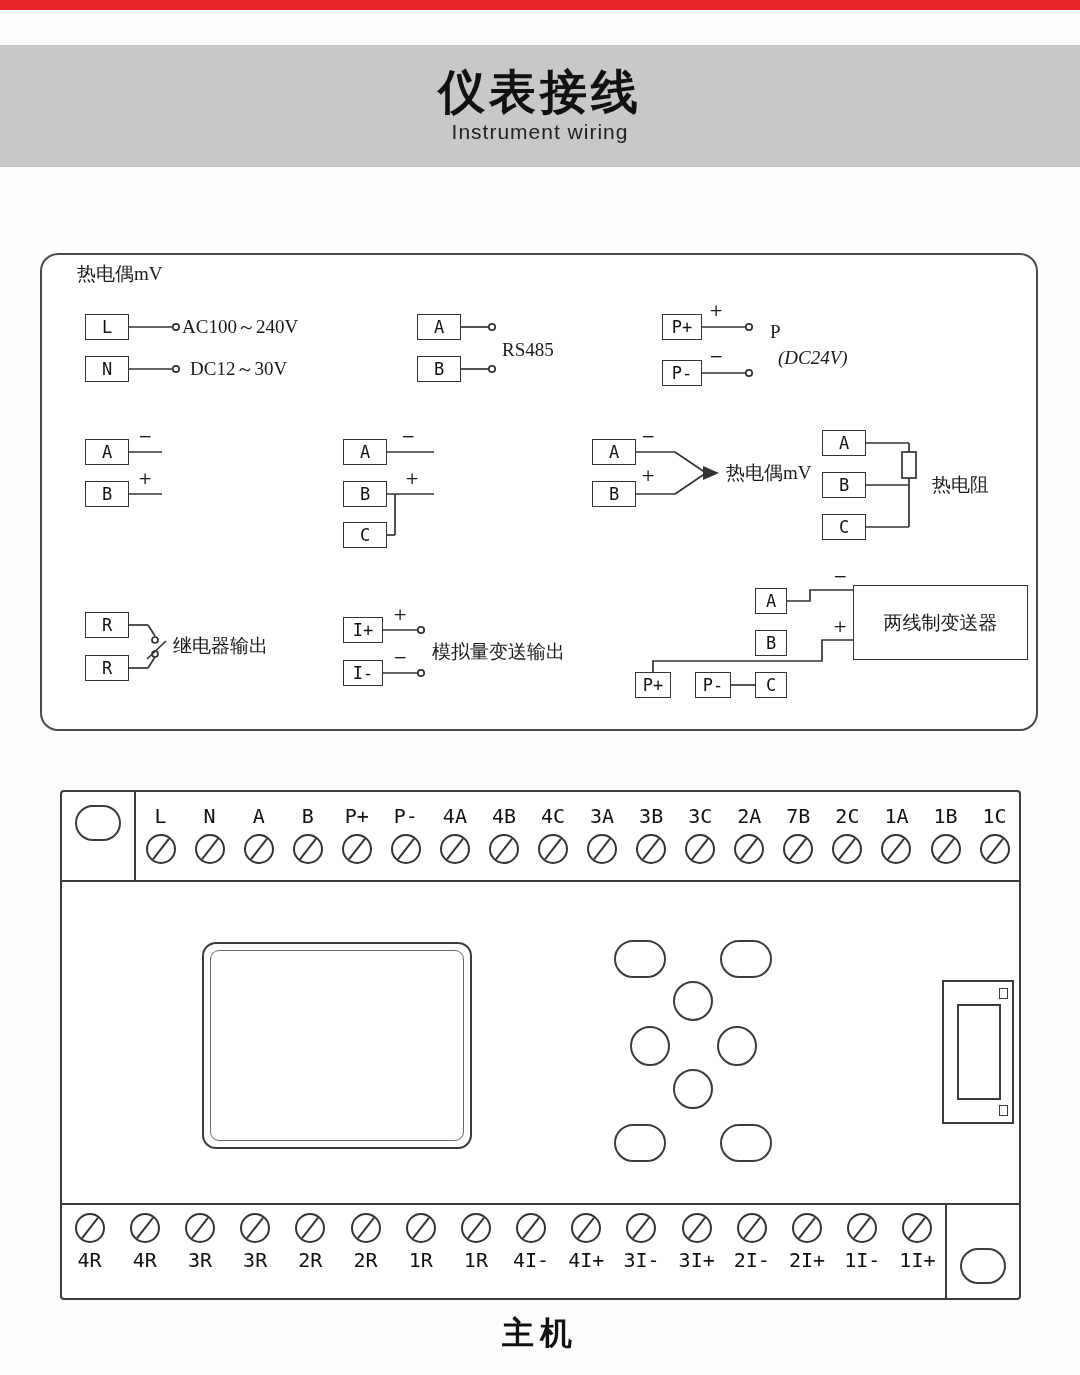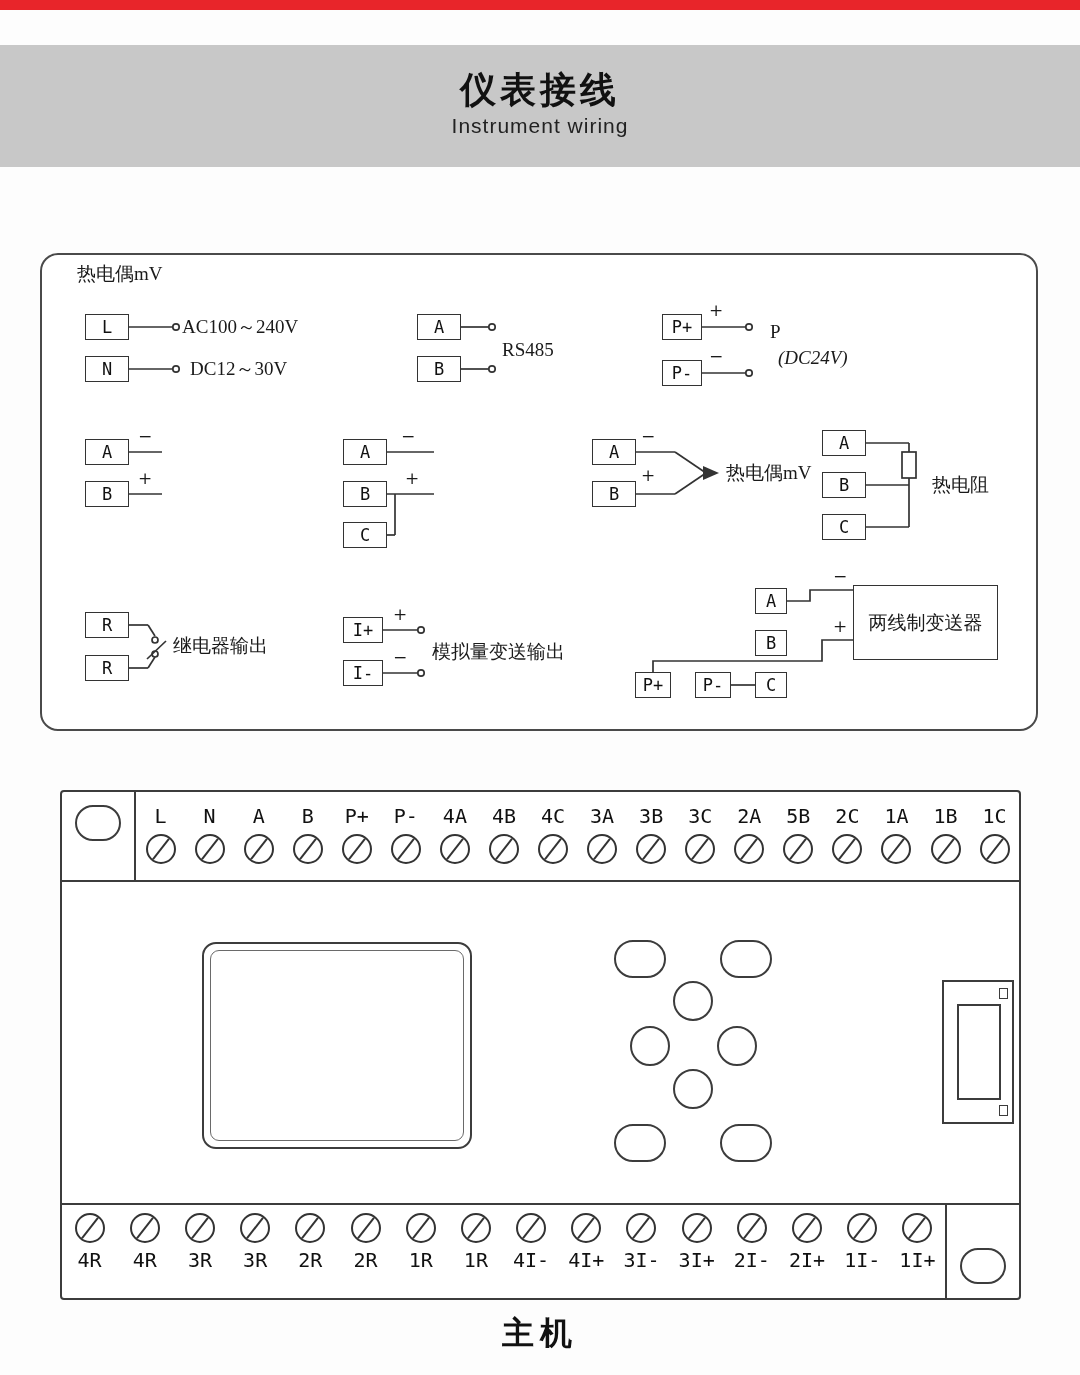--- a/index.html
+++ b/index.html
@@ -1,20 +1,20 @@
 <!DOCTYPE html>
 <html><head>
 <meta charset="utf-8">
 <style>
   *{margin:0;padding:0;box-sizing:border-box}
   html,body{background:#fff}
   .page{position:relative;width:1080px;height:1375px;background:#fdfdfd;overflow:hidden;font-family:"Liberation Sans",sans-serif}
   .red-bar{position:absolute;left:0;top:0;width:100%;height:10px;background:#e8252a}
   .gray-band{position:absolute;left:0;top:45px;width:100%;height:122px;background:#c8c8c8;display:flex;flex-direction:column;align-items:center;justify-content:center}
-  .title{font-size:36px;font-weight:900;color:#111;letter-spacing:4px;line-height:1.05;font-family:Liberation Mono, monospace}
+  .title{font-size:47px;font-weight:900;color:#111;letter-spacing:4px;line-height:1.05;font-family:Liberation Serif, serif}
   .subtitle{font-size:21px;color:#222;letter-spacing:1px;margin-top:2px}
 
   .legend-box{position:absolute;left:40px;top:253px;width:998px;height:478px;border:2px solid #4a4a4a;border-radius:18px;background:#fff}
   .legend-svg{position:absolute;left:0;top:0}
   .term{position:absolute;width:44px;height:26px;border:1.5px solid #333;background:#fff;display:flex;align-items:center;justify-content:center;font:17px "DejaVu Sans Mono",monospace;color:#111}
   .w40{width:40px}.w36{width:36px}.w32{width:32px}
   .lbl{position:absolute;font:19px "Liberation Serif","DejaVu Serif",serif;color:#1a1a1a;white-space:nowrap;line-height:22px}
   .sign{position:absolute;width:20px;text-align:center;font:17px "DejaVu Serif",serif;color:#1a1a1a;line-height:18px}
   .comp{position:absolute;border:1.5px solid #333;background:#fff;display:flex;align-items:center;justify-content:center;font:19px "Liberation Serif","DejaVu Serif",serif;color:#1a1a1a;white-space:nowrap}
 
@@ -165,21 +165,21 @@
     <div class="sign" style="left:348px;top:393px;">−</div>
     <div class="lbl" style="left:390px;top:386px;">模拟量变送输出</div>
 
     <div class="term w32" style="left:713px;top:333px;">A</div>
     <div class="term w32" style="left:713px;top:375px;">B</div>
     <div class="term w32" style="left:713px;top:417px;">C</div>
     <div class="term w36" style="left:593px;top:417px;">P+</div>
     <div class="term w36" style="left:653px;top:417px;">P-</div>
     <div class="sign" style="left:788px;top:312px;">−</div>
     <div class="sign" style="left:788px;top:362px;">+</div>
-    <div class="comp" style="left:811px;top:330px;width:145px;height:75px;">两线制变送器</div>
+    <div class="comp" style="left:811px;top:330px;width:175px;height:75px;">两线制变送器</div>
 
   </section>
 
   <section class="panel">
 
     <div class="top-strip">
       <div class="corner-cell left">
         <div class="oval"></div>
       </div>
       <div class="trow" id="top-terminal-row">
@@ -255,21 +255,21 @@
               <div class="slot"></div>
             </div>
           </div>
           <div class="tcell">
             <div class="tlabel">2A</div>
             <div class="screw">
               <div class="slot"></div>
             </div>
           </div>
           <div class="tcell">
-            <div class="tlabel">5B</div>
+            <div class="tlabel">7B</div>
             <div class="screw">
               <div class="slot"></div>
             </div>
           </div>
           <div class="tcell">
             <div class="tlabel">2C</div>
             <div class="screw">
               <div class="slot"></div>
             </div>
           </div>

